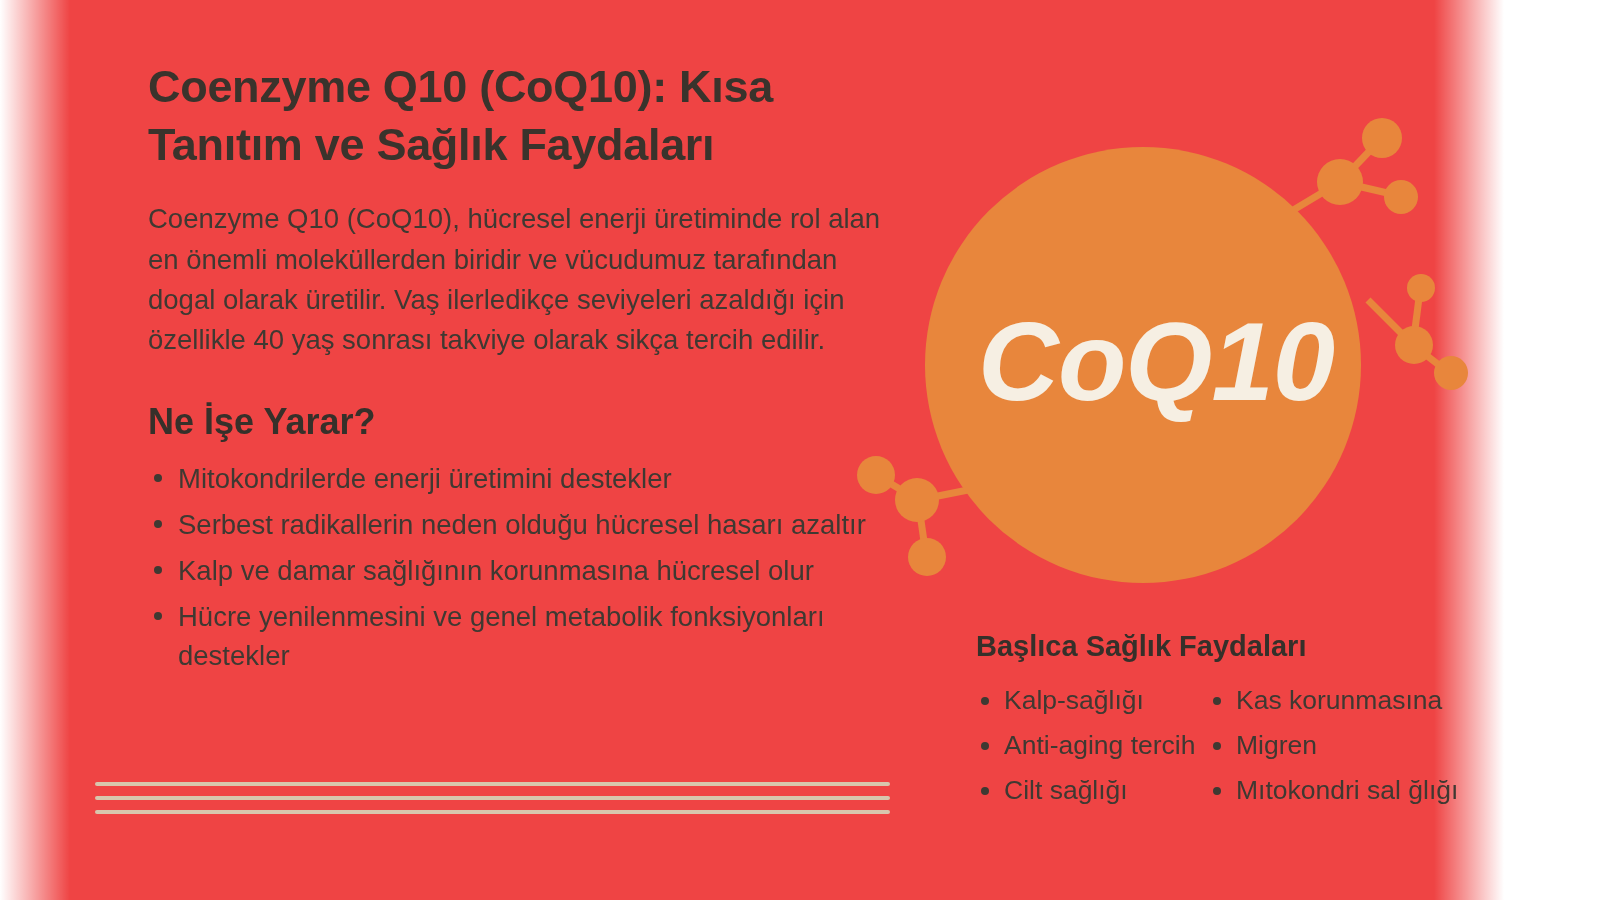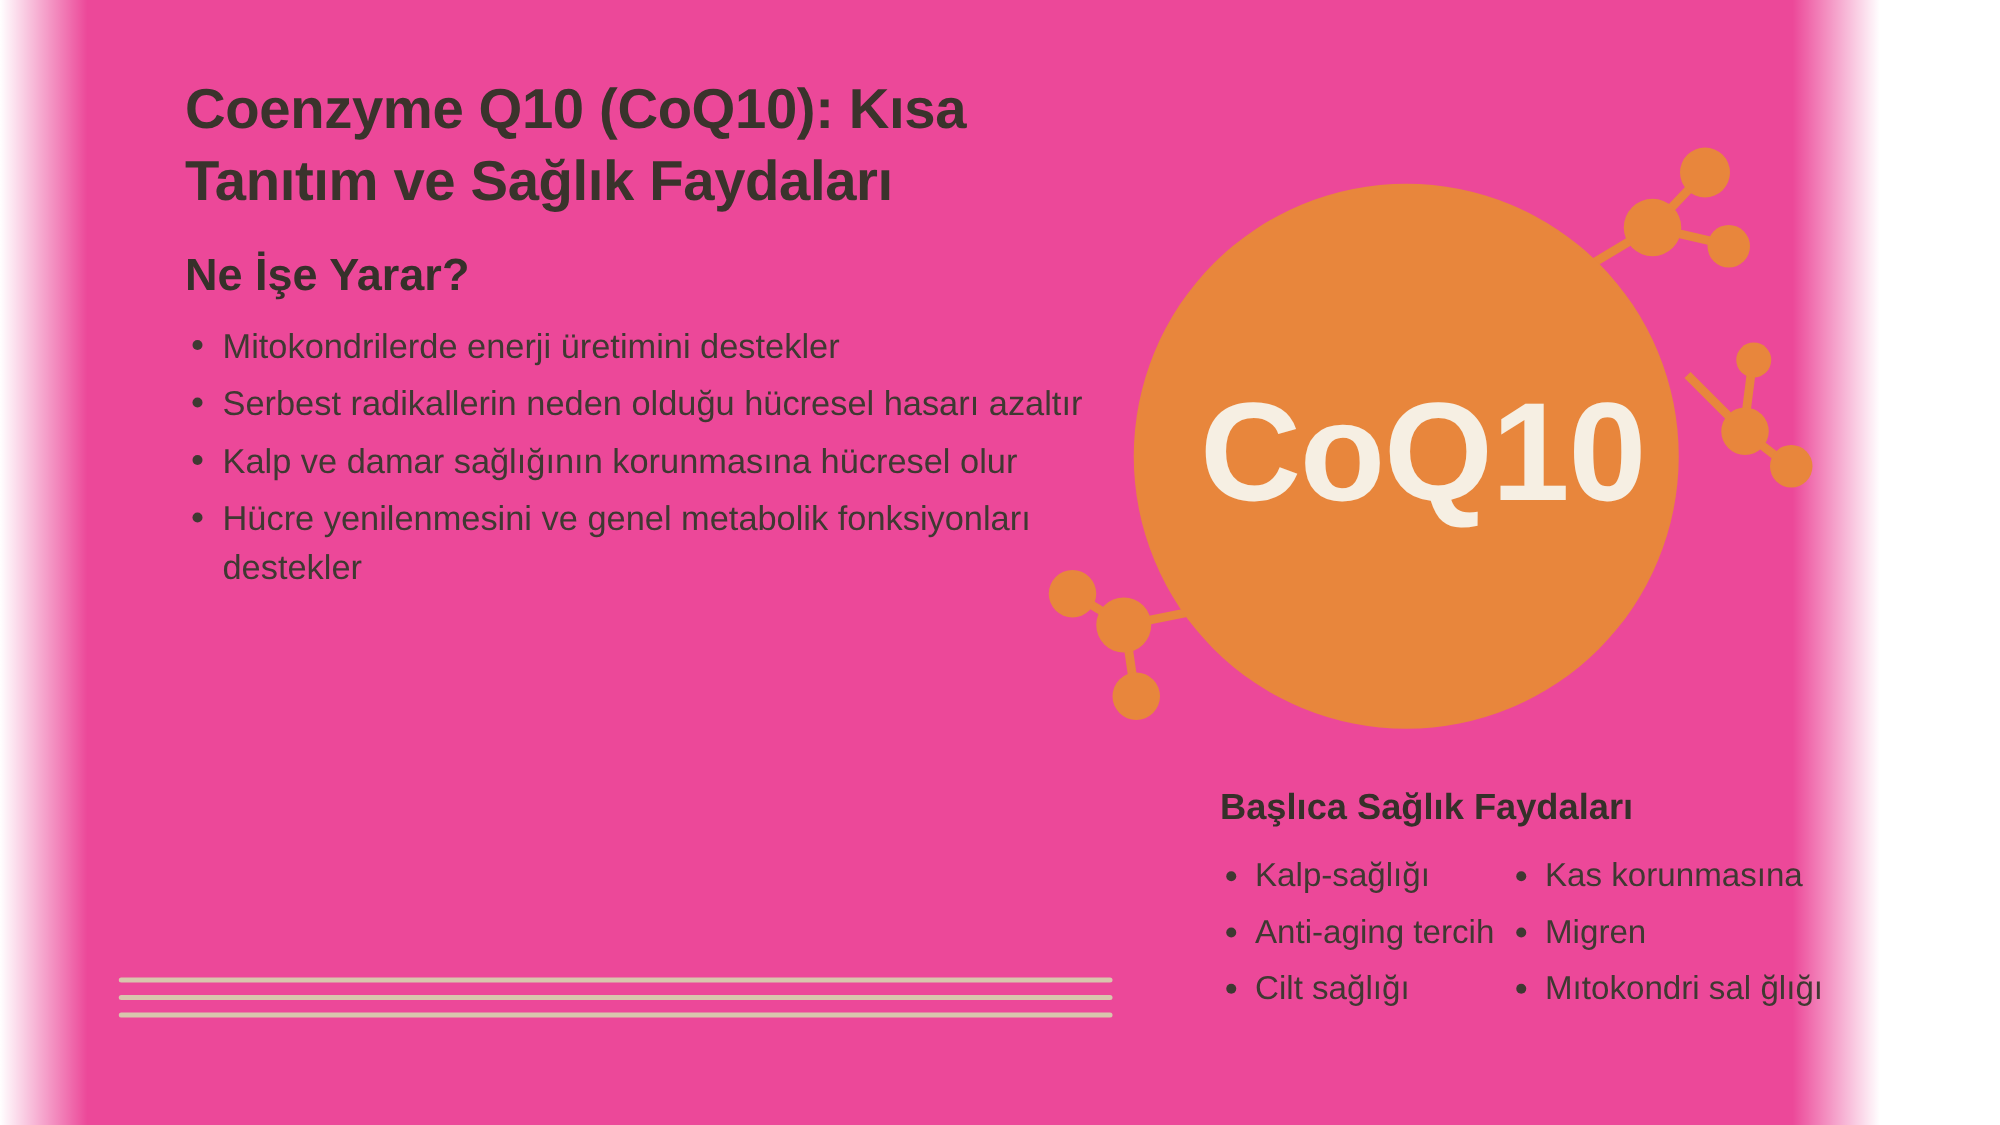--- a/index.html
+++ b/index.html
@@ -10,21 +10,21 @@
   body {
     width: 1600px;
     height: 900px;
     overflow: hidden;
     font-family: "Liberation Sans", sans-serif;
   }
   #infographic {
     position: relative;
     width: 1504px;
     height: 900px;
-    background: #ec4899;
+    background: #ef4444;
     overflow: hidden;
   }
   
   .edge-left, .edge-right {
     position: absolute;
     top: 0;
     bottom: 0;
     width: 70px;
     pointer-events: none;
   }
@@ -93,24 +93,25 @@
   .rules .rule {
     height: 4px;
     background: #d8c6ad;
     margin-bottom: 10px;
     border-radius: 2px;
   }
 
   
   .molecule {
     position: absolute;
-    left: 830px;
+    left: 848px;
     top: 100px;
     width: 640px;
     height: 530px;
+    font-style: italic;
   }
   .molecule svg { display: block; }
   .coq10-label {
     position: absolute;
     left: 0;
     top: 0;
     width: 640px;
     height: 530px;
     display: flex;
     align-items: center;
@@ -164,20 +165,21 @@
 </head>
 <body>
 
 <div id="infographic">
 
   <div class="edge-left"></div>
   <div class="edge-right"></div>
 
   <div class="left-col">
     <h1 class="title">Coenzyme Q10 (CoQ10): Kısa Tanıtım ve Sağlık Faydaları</h1>
+    <p class="intro">Coenzyme Q10 (CoQ10), hücresel enerji üretiminde rol alan en önemli moleküllerden biridir ve vücudumuz tarafından dogal olarak üretilir. Vaş ilerledikçe seviyeleri azaldığı için özellikle 40 yaş sonrası takviye olarak sikça tercih edilir.</p>
     <h2 class="subhead">Ne İşe Yarar?</h2>
     <ul class="bullets">
       <li>Mitokondrilerde enerji üretimini destekler</li>
       <li>Serbest radikallerin neden olduğu hücresel hasarı azaltır</li>
       <li>Kalp ve damar sağlığının korunmasına hücresel olur</li>
       <li>Hücre yenilenmesini ve genel metabolik fonksiyonları destekler</li>
     </ul>
   </div>
 
   <div class="rules">

